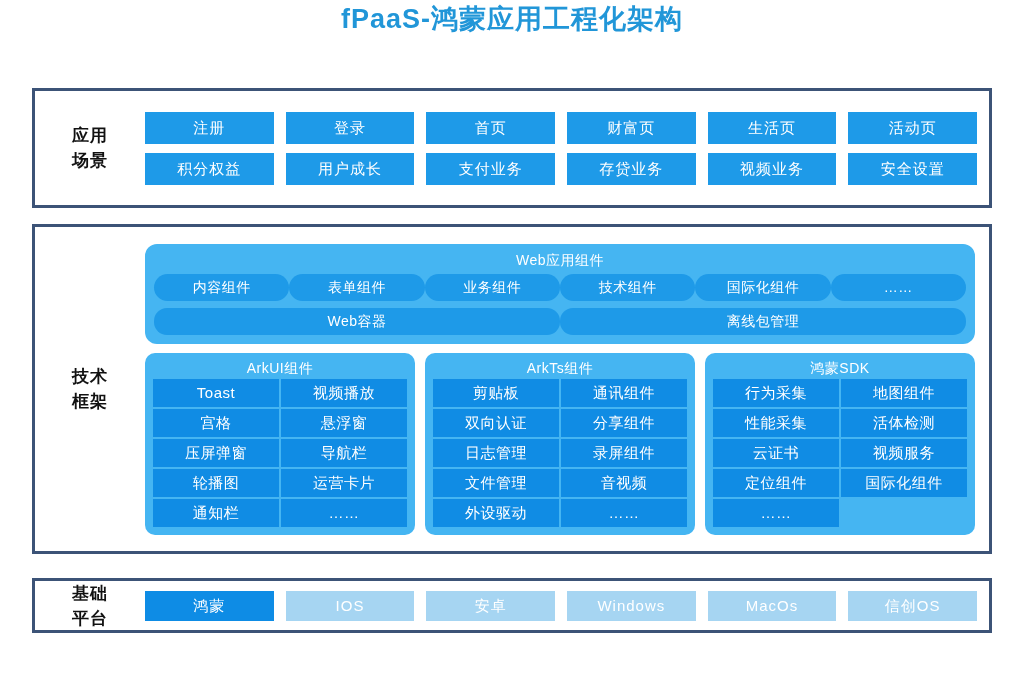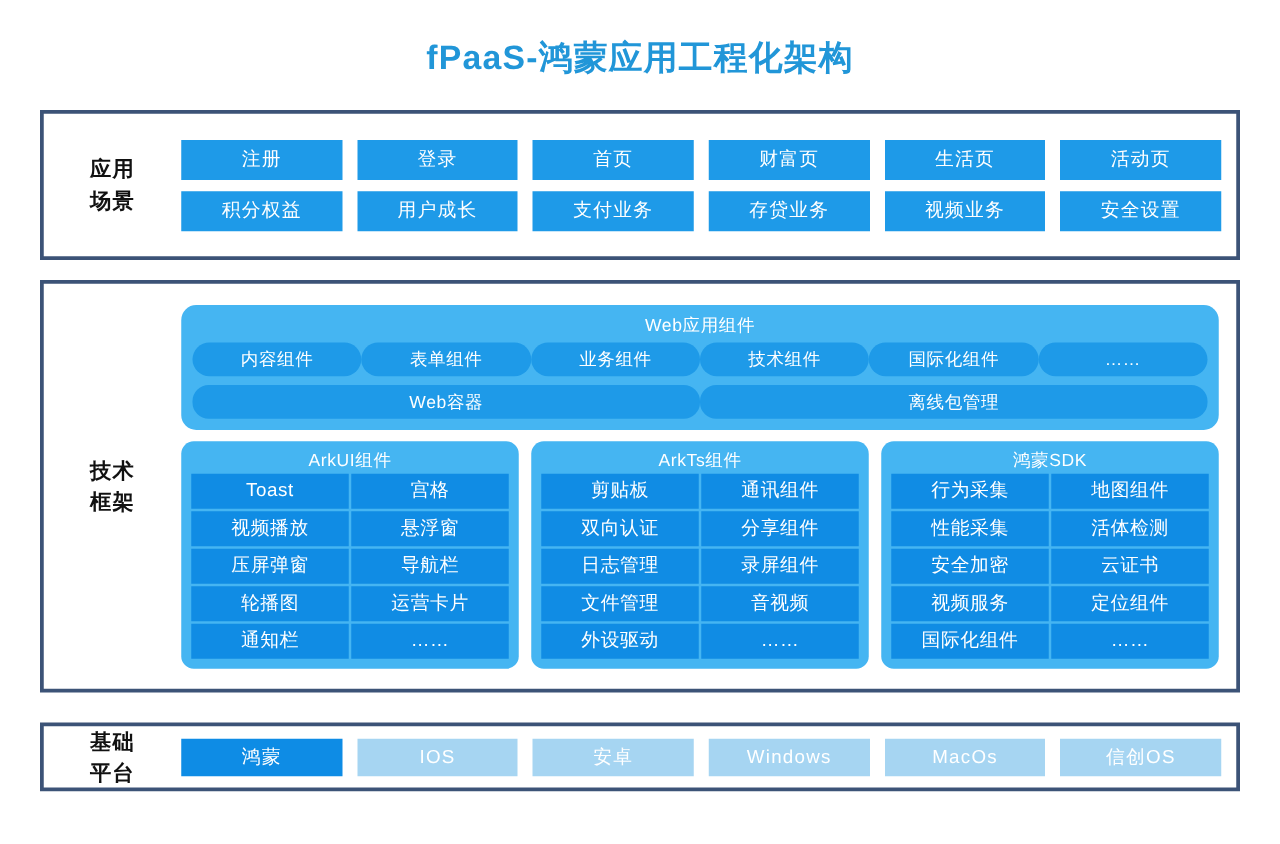--- a/index.html
+++ b/index.html
@@ -11,21 +11,20 @@
   }
   .page { position: relative; width: 1024px; height: 675px; padding: 0; }
 
   
   .title {
     text-align: center;
     color: #2196d8;
     font-size: 27px;
     font-weight: bold;
     letter-spacing: 1px;
-    padding-top: 27px;
     padding-bottom: 0;
     height: 88px;
     line-height: 38px;
   }
 
   
   .section {
     margin: 0 32px;
     border: 3px solid #3c5377;
     background: #ffffff;
@@ -201,22 +200,22 @@
             <div class="web-bar">Web容器</div>
             <div class="web-bar">离线包管理</div>
           </div>
       </div>
 
       <div class="cols" id="tech-columns">
           <div class="col">
             <div class="col-head">ArkUI组件</div>
             <div class="col-grid">
               <div class="cell">Toast</div>
+              <div class="cell">视频播放</div>
               <div class="cell">宫格</div>
-              <div class="cell">视频播放</div>
               <div class="cell">悬浮窗</div>
               <div class="cell">压屏弹窗</div>
               <div class="cell">导航栏</div>
               <div class="cell">轮播图</div>
               <div class="cell">运营卡片</div>
               <div class="cell">通知栏</div>
               <div class="cell">……</div>
             </div>
           </div>
           <div class="col">
@@ -234,21 +233,20 @@
               <div class="cell">……</div>
             </div>
           </div>
           <div class="col">
             <div class="col-head">鸿蒙SDK</div>
             <div class="col-grid">
               <div class="cell">行为采集</div>
               <div class="cell">地图组件</div>
               <div class="cell">性能采集</div>
               <div class="cell">活体检测</div>
-              <div class="cell">安全加密</div>
               <div class="cell">云证书</div>
               <div class="cell">视频服务</div>
               <div class="cell">定位组件</div>
               <div class="cell">国际化组件</div>
               <div class="cell">……</div>
             </div>
           </div>
         </div>
 
     </div>

